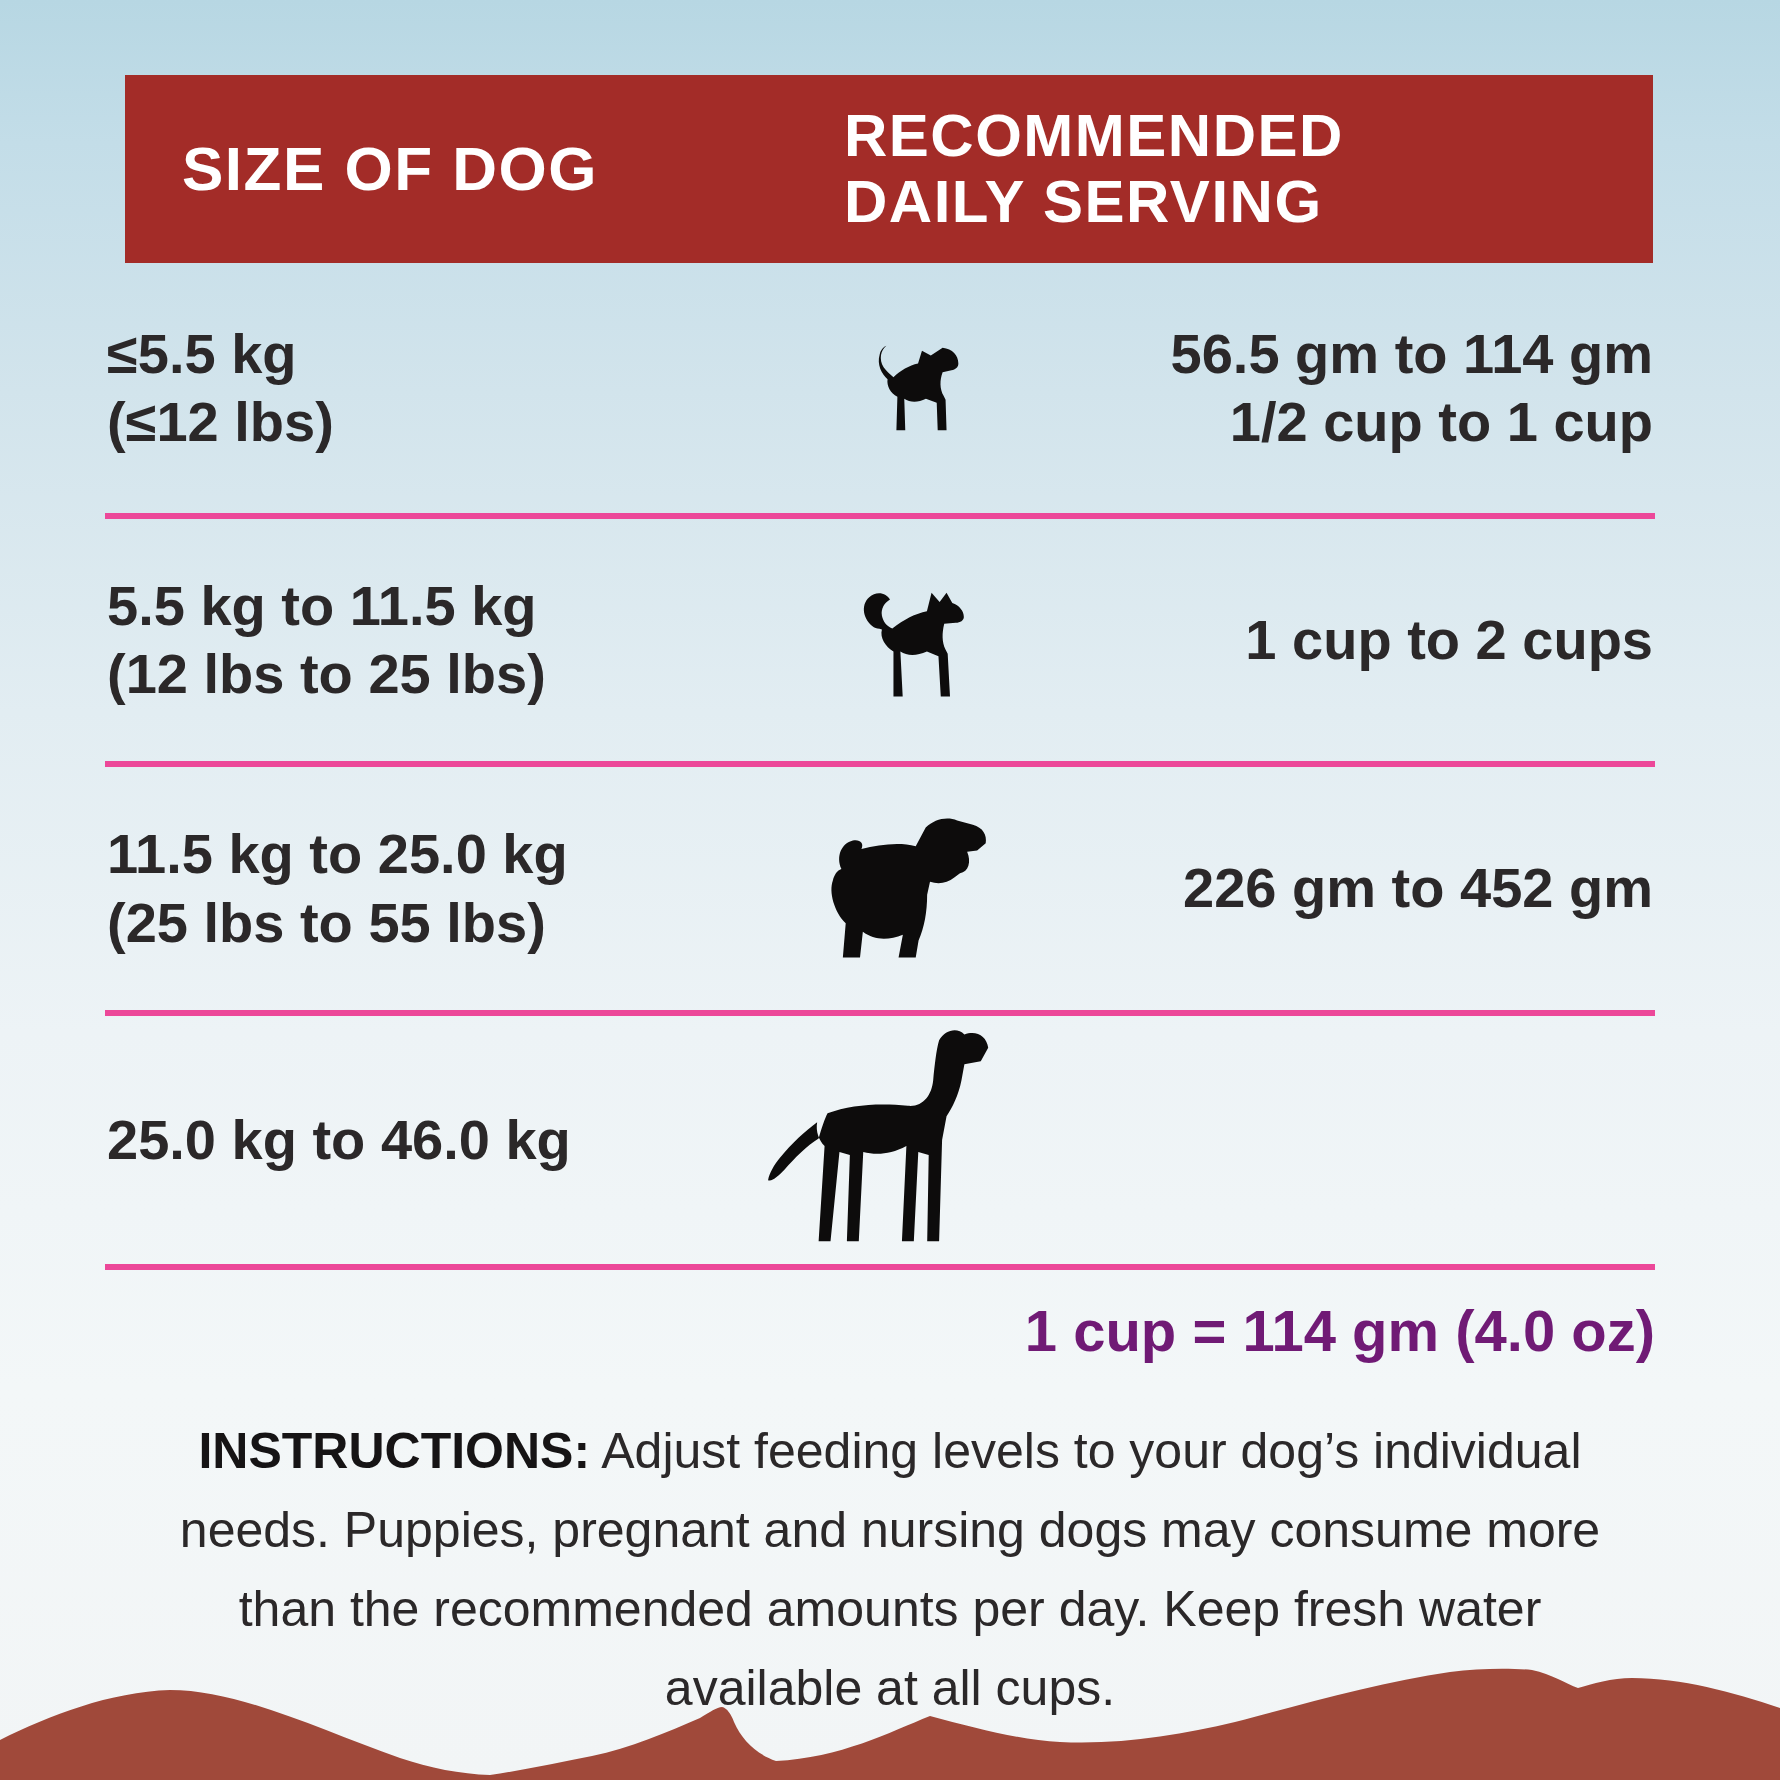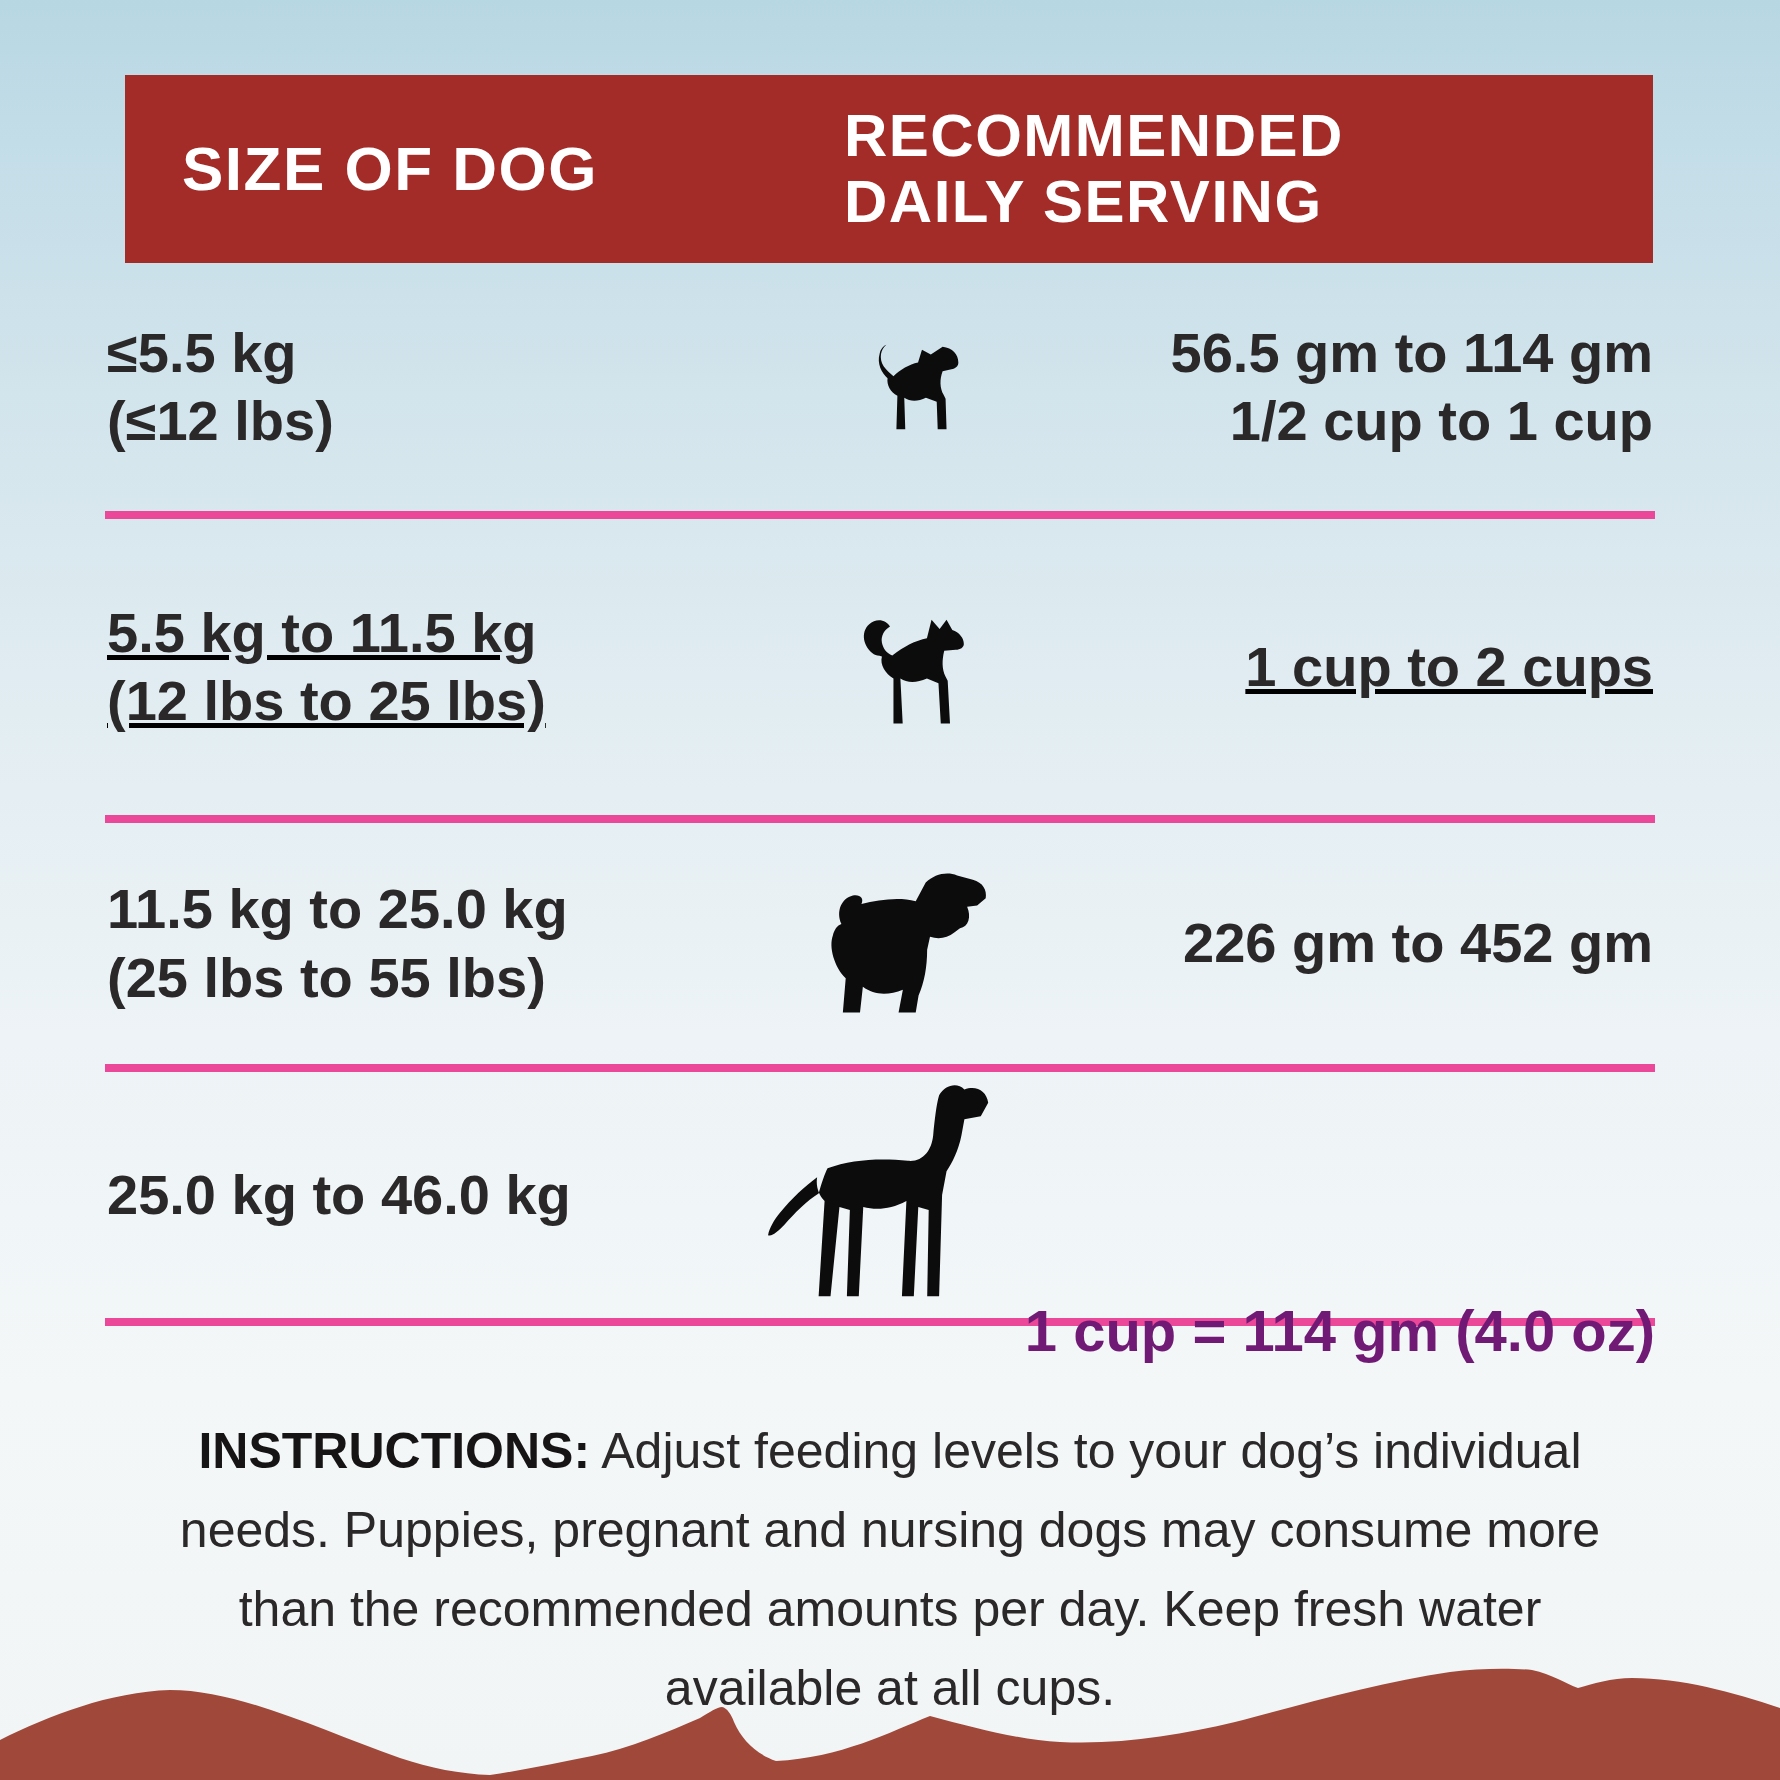--- a/index.html
+++ b/index.html
@@ -16,24 +16,24 @@
   }
   .header-cell{display:flex;align-items:center;justify-content:center;
     color:#ffffff;font-weight:bold;font-size:62px;letter-spacing:1.5px;line-height:1.1;
     }
   .header-cell.right{font-size:60px;}
   .header-cell.right .inner{max-width:620px;}
   
   .rows{position:absolute;left:105px;top:263px;width:1550px;}
   .row{
     display:grid;grid-template-columns:650px 330px 570px;align-items:center;
-    border-bottom:8px solid #ec4899;box-sizing:border-box;
+    border-bottom:6px solid #ec4899;box-sizing:border-box;
   }
   .row.r1{height:256px;}
-  .row.r2{height:304px;text-decoration:underline;}
+  .row.r2{height:248px;}
   .row.r3{height:249px;}
   .row.r4{height:254px;}
   .cell-text{font-size:56px;font-weight:bold;color:#2b2829;line-height:1.22;}
   .size-cell{text-align:left;padding-left:2px;}
   .serving-cell{text-align:right;padding-right:2px;}
   .icon-cell{display:flex;align-items:center;justify-content:center;}
   .icon-cell svg{display:block;fill:#0d0c0c;}
   .r4 .icon-cell svg{margin-left:-55px;}
   
   .cup-note{

